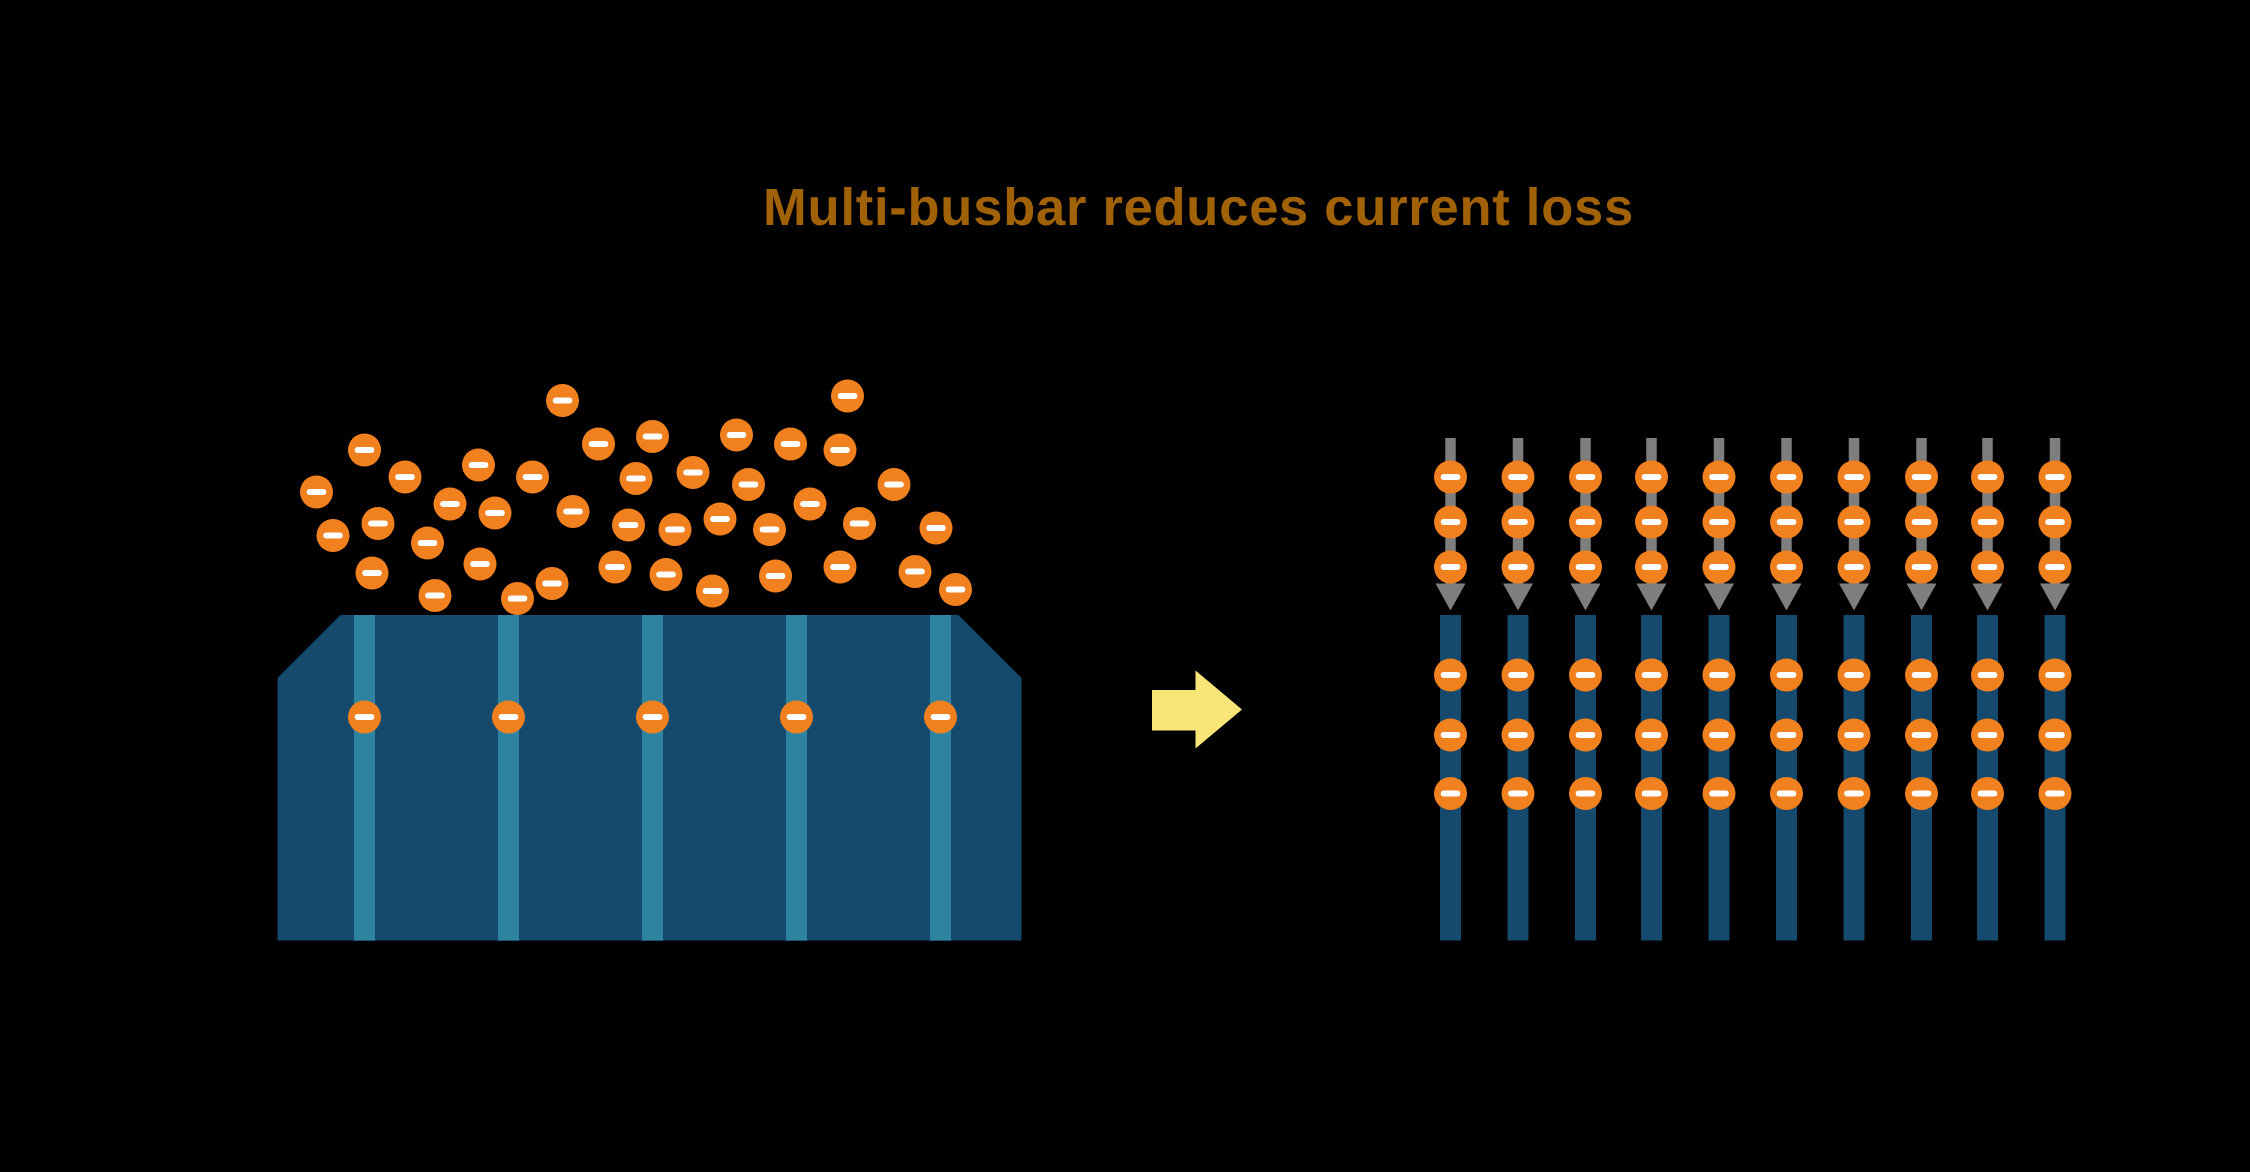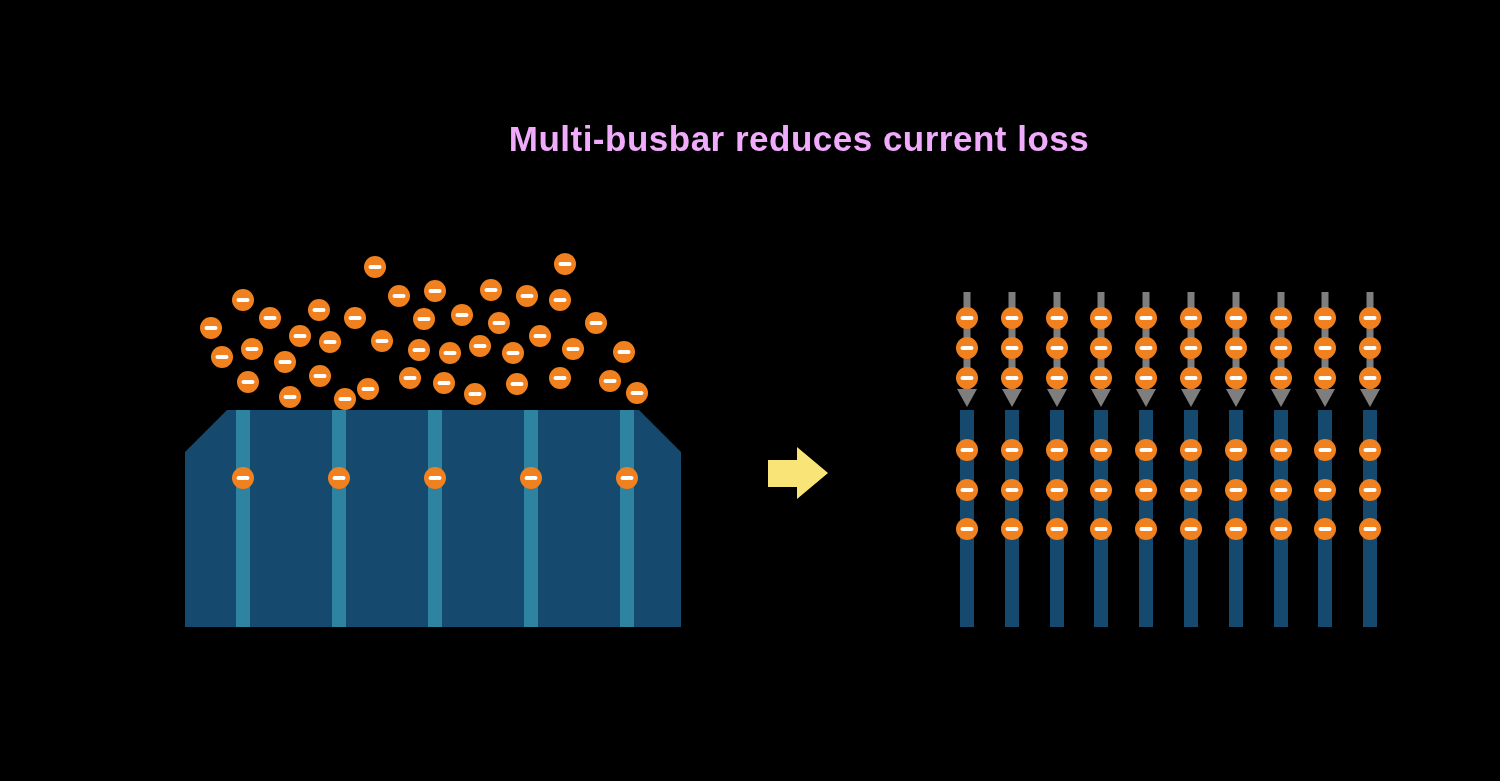--- a/index.html
+++ b/index.html
@@ -13,21 +13,21 @@
     height: 781px;
     background: #000000;
     overflow: hidden;
     font-family: "Liberation Sans", sans-serif;
   }
   .title {
     position: absolute;
     top: 119px;
     left: 799px;
     transform: translateX(-50%);
-    color: #f0abfc;
+    color: #a16207;
     font-weight: 700;
     font-size: 35px;
     letter-spacing: 0.5px;
     white-space: nowrap;
   }
   #diagram {
     position: absolute;
     left: 0;
     top: 0;
   }

